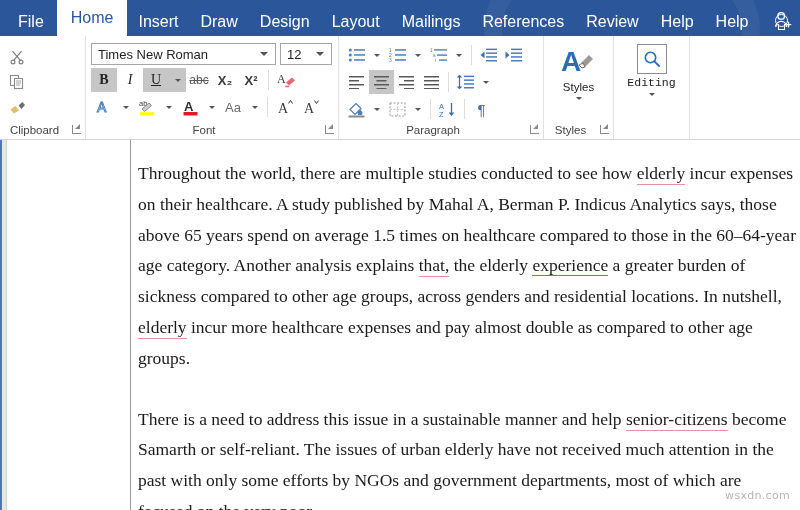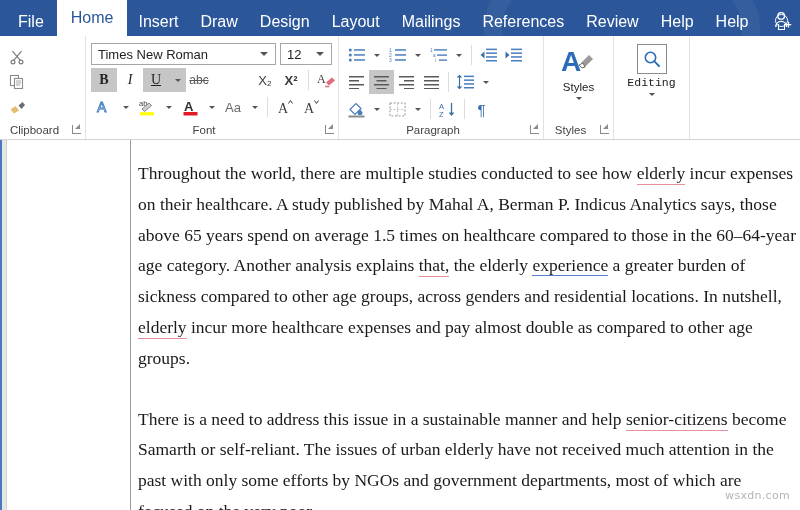--- a/index.html
+++ b/index.html
@@ -392,21 +392,21 @@
         </div>
         <div class="fbtn on" style="text-decoration:underline;font-family:'Liberation Serif',serif;">
           <span>U</span>
         </div>
         <div class="fbtn sm on">
           <span style="width:0;height:0;border-left:3.5px solid transparent;border-right:3.5px solid transparent;border-top:3.5px solid #555;"></span>
         </div>
         <div class="fbtn" style="text-decoration:line-through;color:#5a5a5a;font-size:12px;">
           <span>abc</span>
         </div>
-        <div class="fbtn" style="color:#3c3c3c;font-size:13px;font-weight:normal;margin-left:40px;">
+        <div class="fbtn" style="color:#3c3c3c;font-size:13px;font-weight:bold;">
           <span>X₂</span>
         </div>
         <div class="fbtn" style="color:#3c3c3c;font-size:13px;font-weight:bold;">
           <span>X²</span>
         </div>
         <span class="sep-v"></span>
         <div class="fbtn">
           <svg width="19" height="18" viewBox="0 0 19 18">
             <text x="0" y="12" font-family="Liberation Serif, serif" font-size="12" fill="#3c3c3c">A</text>
             <path d="M9 11.5l6-5 3 3-6 5z" fill="#e06a78"></path>

